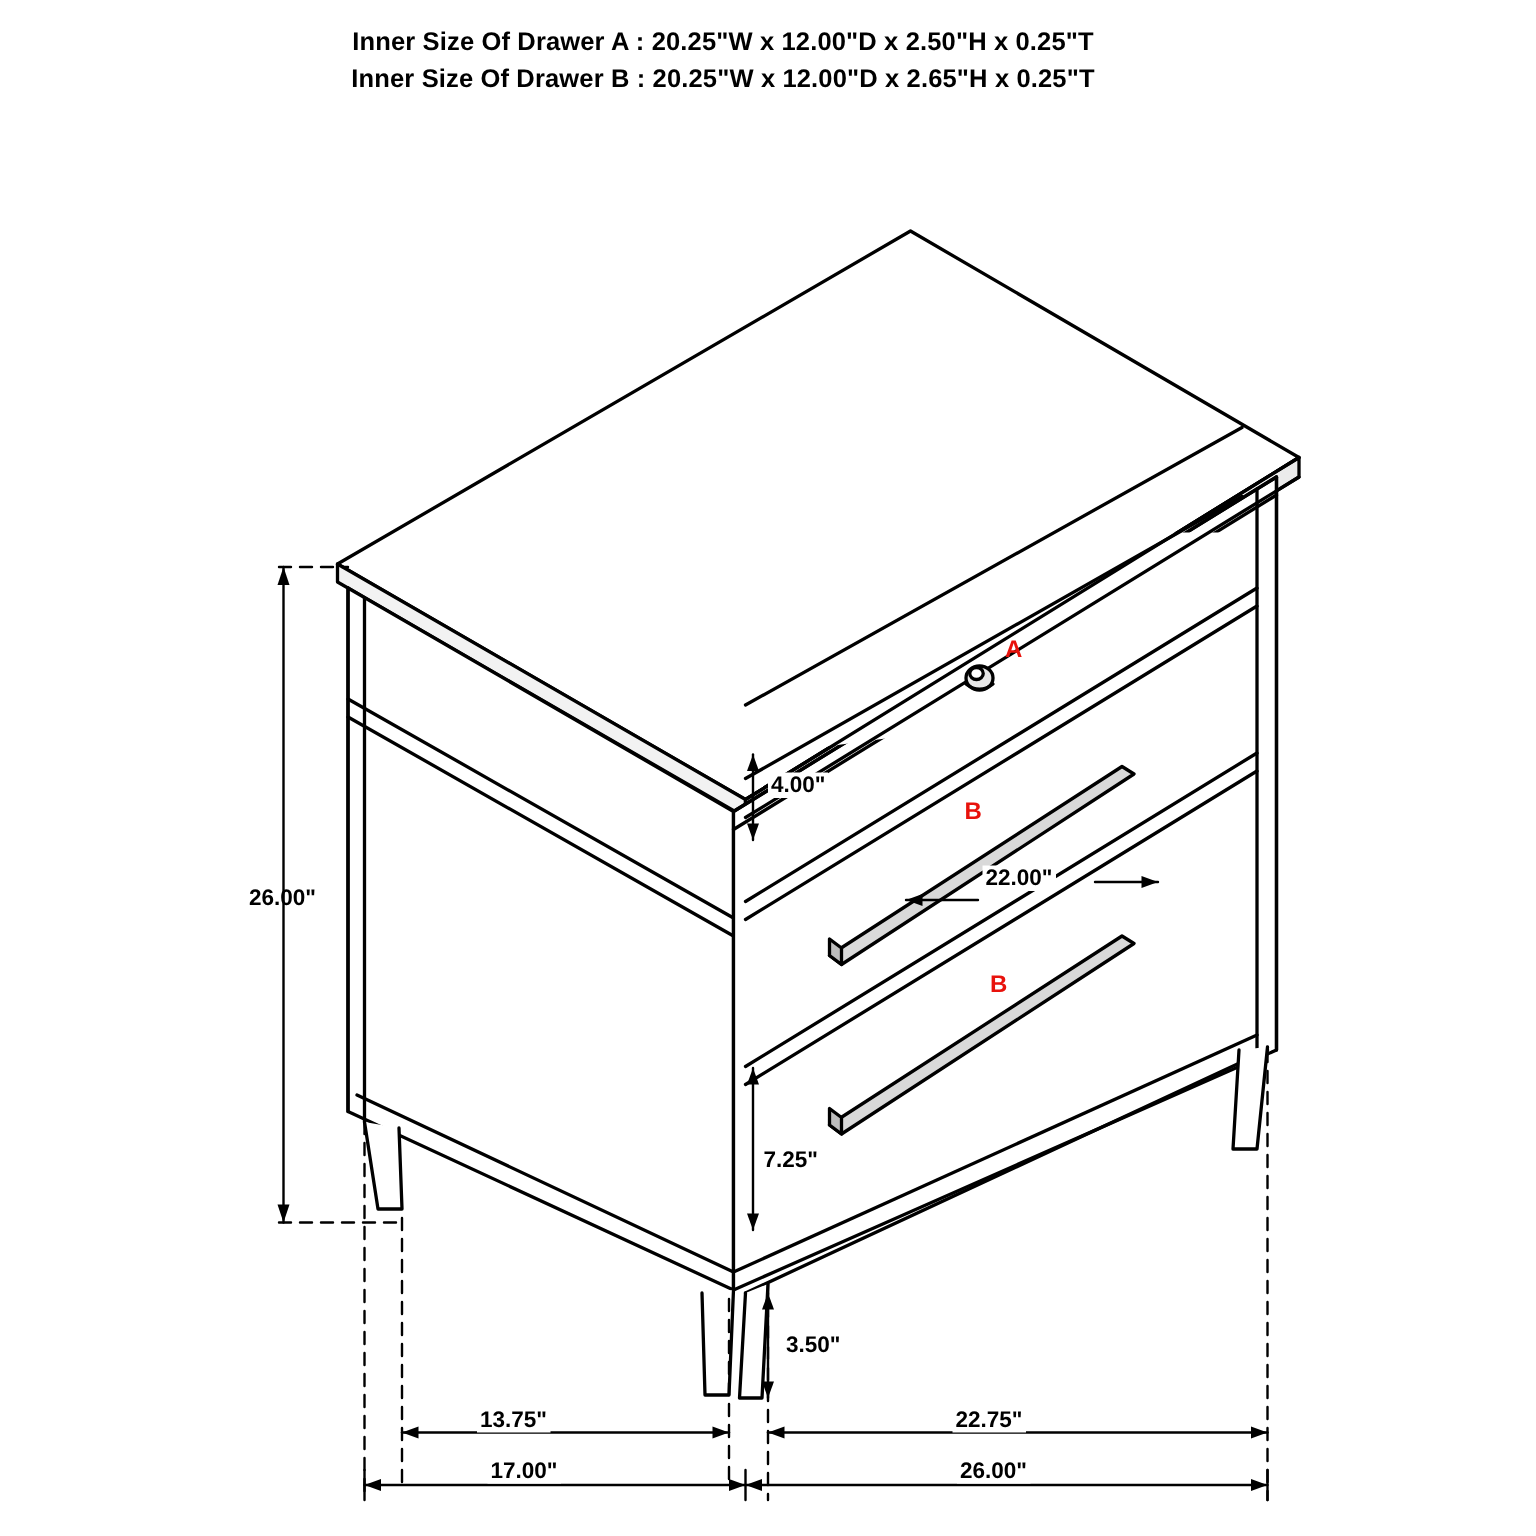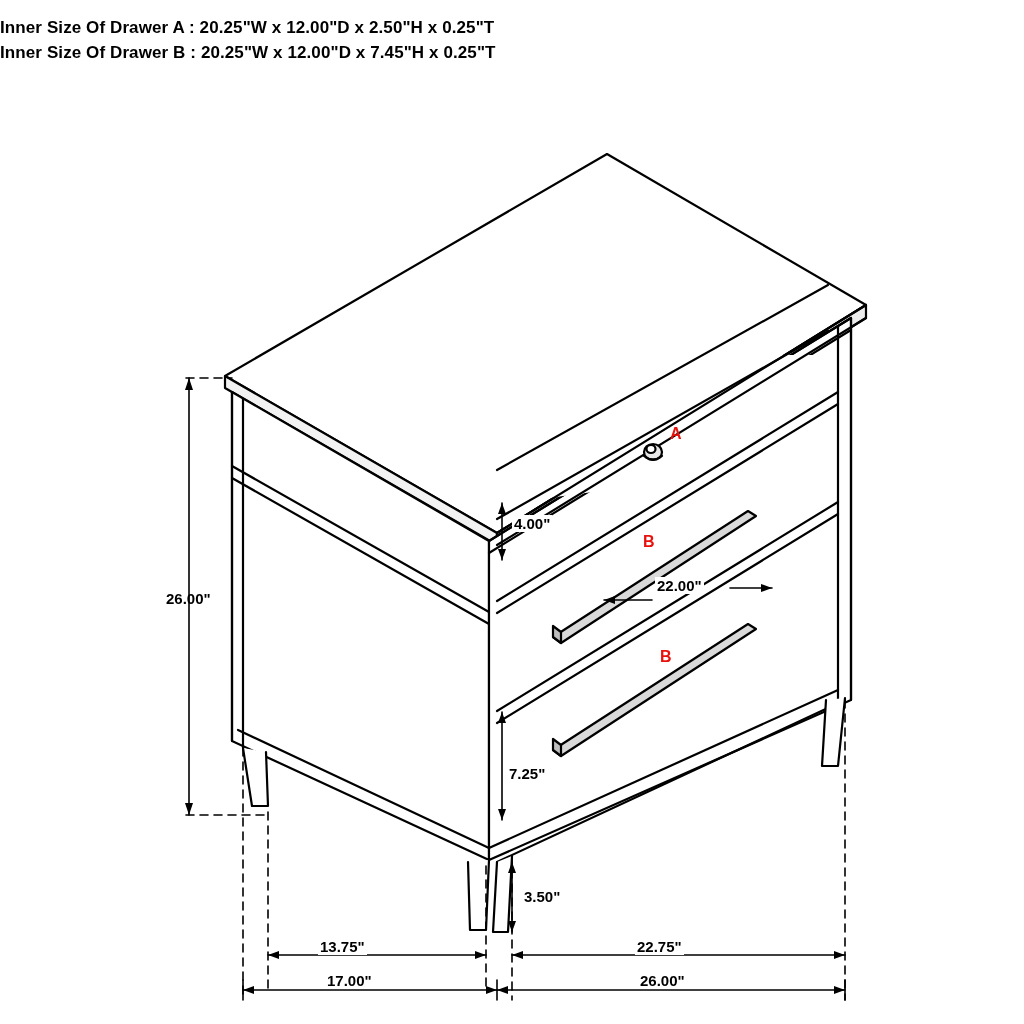--- a/index.html
+++ b/index.html
@@ -17,21 +17,21 @@
   #stage {
     position: relative;
     width: 1024px;
     height: 1024px;
   }
   .title-block {
     position: absolute;
     top: 16px;
     left: 0;
     width: 964px;
-    text-align: left;
+    text-align: center;
     font-weight: bold;
     font-size: 17px;
     color: #000;
     line-height: 1.45;
     letter-spacing: 0.1px;
   }
   .title-line { display: block; }
 
   svg.draw {
     position: absolute;
@@ -58,21 +58,21 @@
     color: #e8120c;
   }
 </style>
 </head>
 <body>
 
 <div id="stage">
 
   <div class="title-block">
     <span class="title-line">Inner Size Of Drawer A : 20.25"W x 12.00"D x 2.50"H x 0.25"T</span>
-    <span class="title-line">Inner Size Of Drawer B : 20.25"W x 12.00"D x 7.45"H x 0.25"T</span>
+    <span class="title-line">Inner Size Of Drawer B : 20.25"W x 12.00"D x 2.65"H x 0.25"T</span>
   </div>
 
   <svg class="draw" viewBox="0 0 1024 1024">
     <g fill="none" stroke="#000000" stroke-width="2.2" stroke-linejoin="round" stroke-linecap="round">
 
       <g>
         <polygon points="225,376 607,154 866,305 497,533" fill="#ffffff"></polygon>
         <polygon points="225,376 497,533 497,545 225,388" fill="#f2f2f2"></polygon>
         <polygon points="497,533 866,305 866,318 497,545" fill="#ebebeb"></polygon>
       </g>

